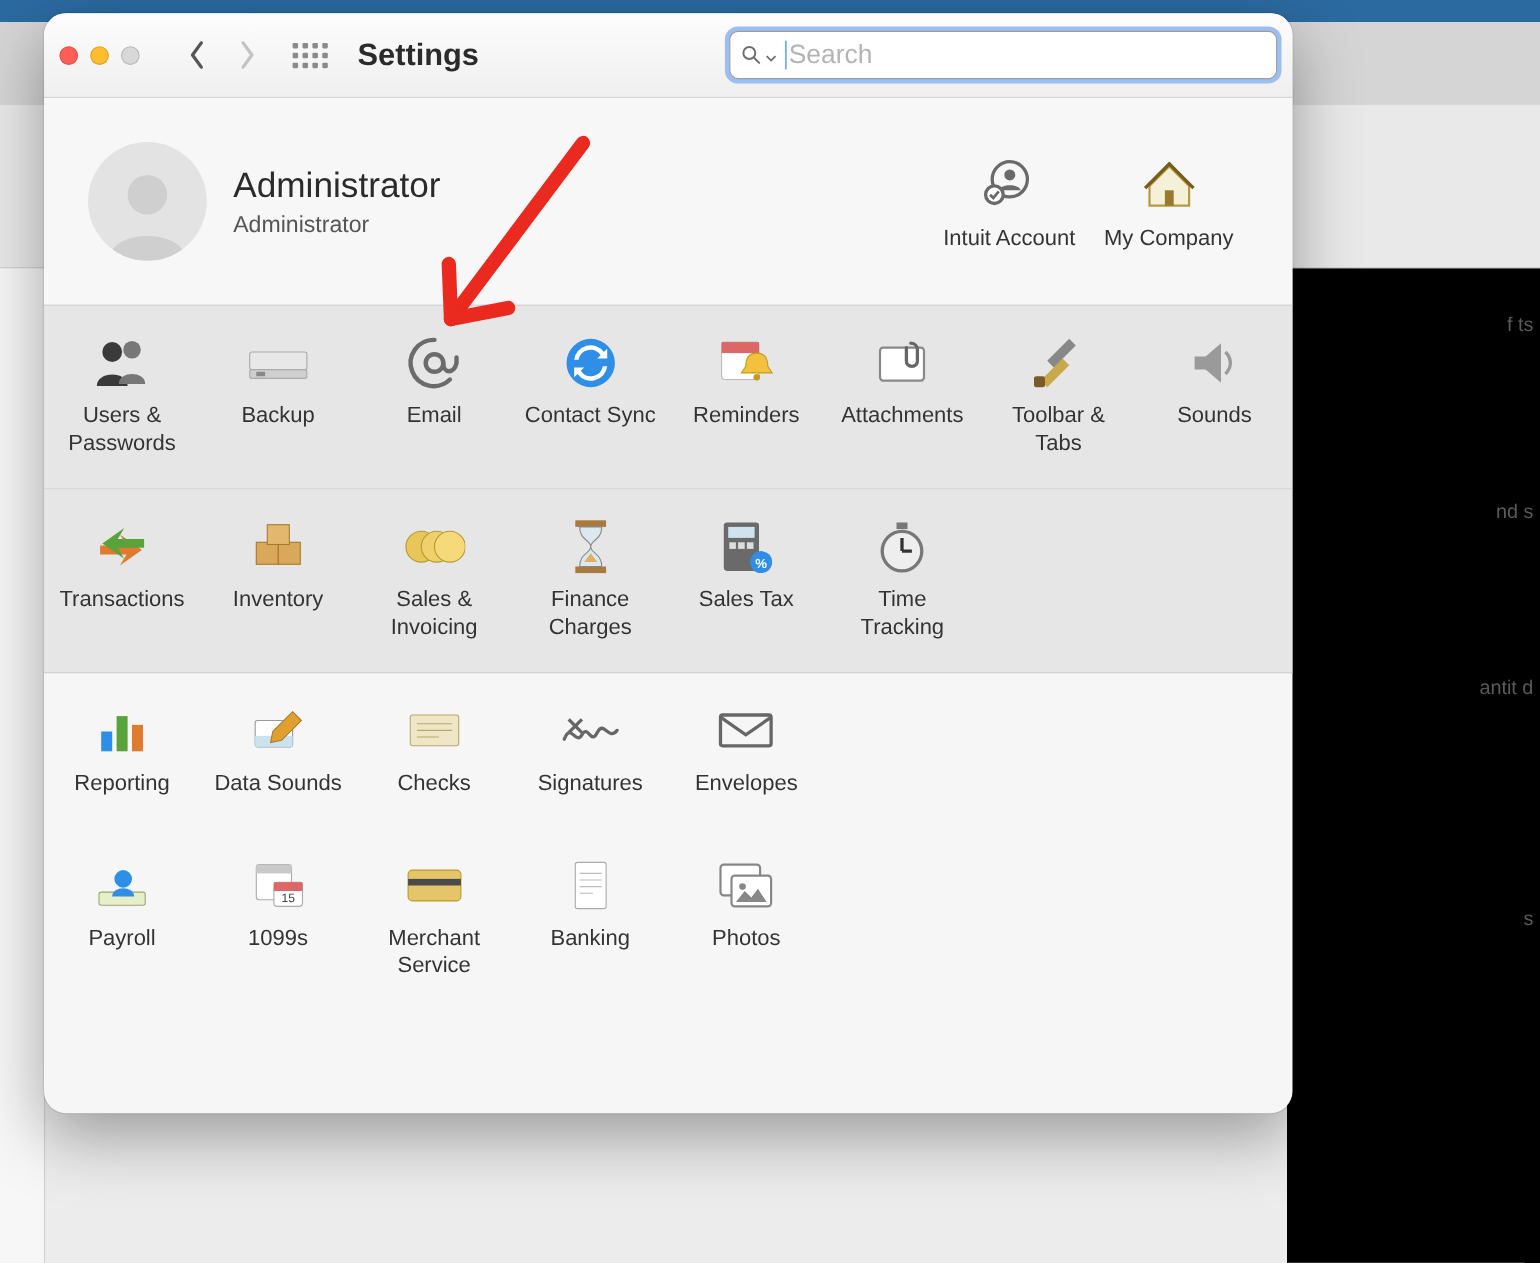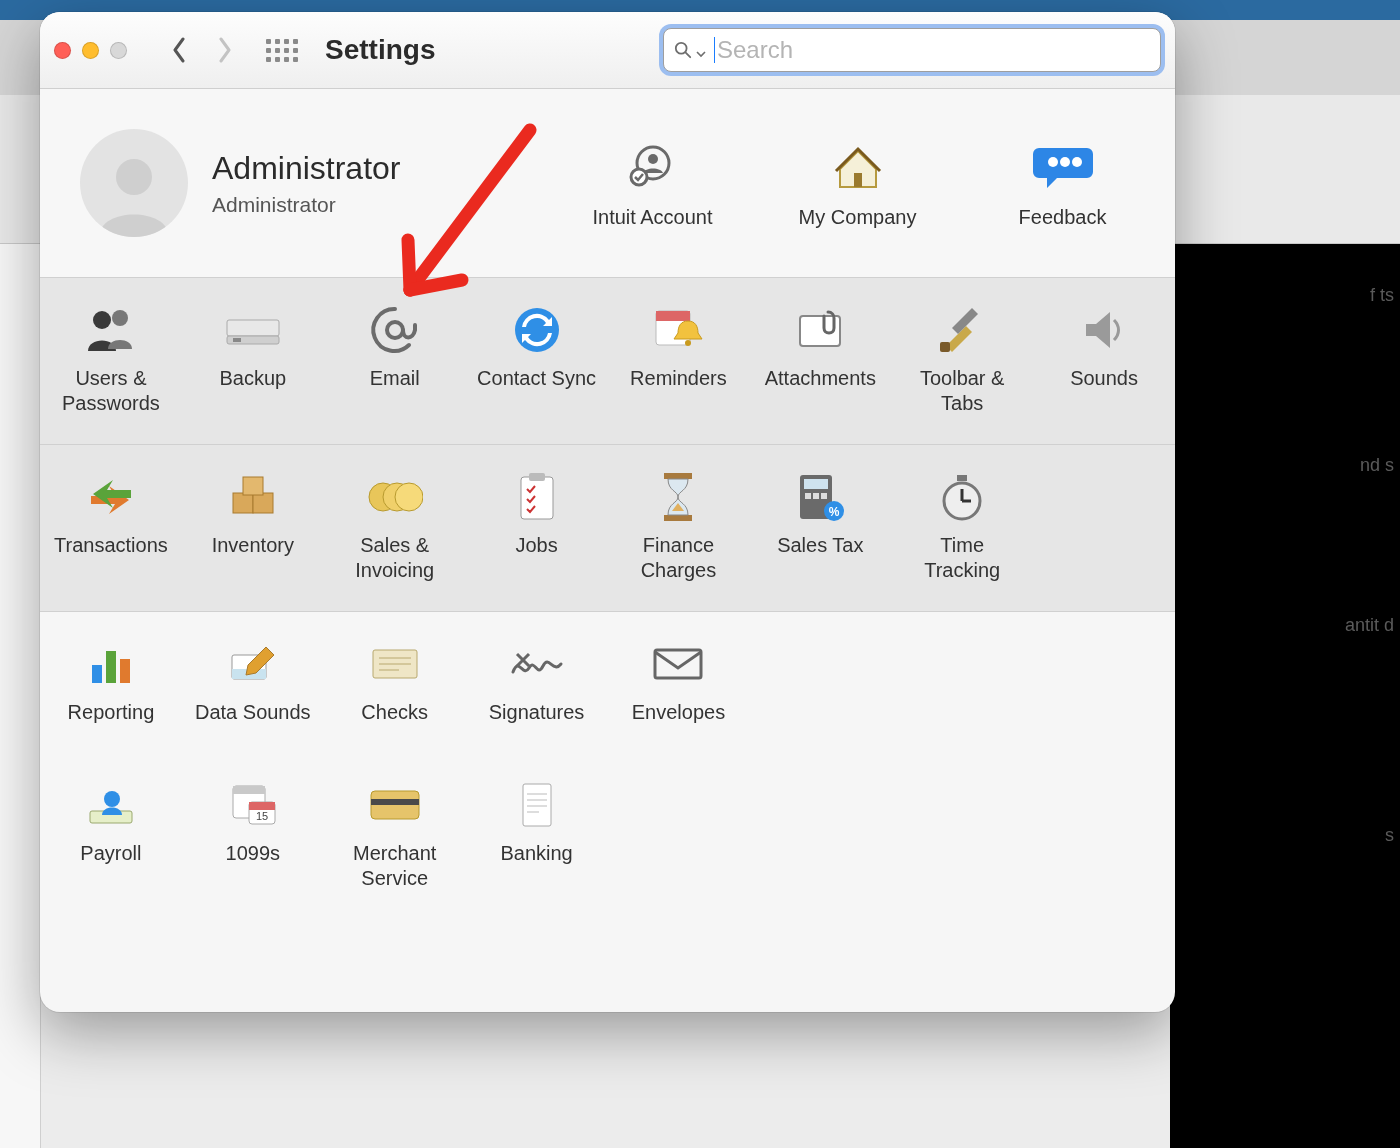--- a/index.html
+++ b/index.html
@@ -198,21 +198,20 @@
     overflow: hidden;
   }
   .avatar svg { width: 90px; height: 90px; }
   .user-block { margin-left: 24px; }
   .user-name { font-size: 32px; font-weight: 500; color: #2b2b2b; }
   .user-role { font-size: 21px; color: #555; margin-top: 6px; }
 
   .header-items {
     margin-left: auto;
     display: flex;
-    gap: 60px;
     align-items: flex-start;
   }
 
   
   .item {
     width: 145px;
     text-align: center;
     cursor: default;
   }
   .item .ico {
@@ -354,31 +353,20 @@
       <div class="item">
         <div class="ico">
           <svg width="56" height="56" viewBox="0 0 56 56">
               <path d="M10 30 L28 12 L46 30 V48 H10 Z" fill="#f5f0d8" stroke="#b69a3e" stroke-width="2"></path>
               <rect x="24" y="34" width="8" height="14" fill="#9a7a2e"></rect>
               <path d="M6 32 L28 10 L50 32" fill="none" stroke="#7a5a1e" stroke-width="3"></path>
             </svg>
         </div>
         <div class="lbl">My Company</div>
       </div>
-      <div class="item">
-        <div class="ico">
-          <svg width="60" height="50" viewBox="0 0 60 50">
-              <path d="M6 6h48a6 6 0 0 1 6 6v18a6 6 0 0 1-6 6H24l-10 10v-10H6a6 6 0 0 1-6-6V12a6 6 0 0 1 6-6z" fill="#2d86e6"></path>
-              <circle cx="20" cy="20" r="5" fill="#fff"></circle>
-              <circle cx="32" cy="20" r="5" fill="#fff"></circle>
-              <circle cx="44" cy="20" r="5" fill="#fff"></circle>
-            </svg>
-        </div>
-        <div class="lbl">Feedback</div>
-      </div>
     </div>
   </div>
 
   <div class="section row gray">
     <div class="item">
       <div class="ico">
         <svg width="54" height="50" viewBox="0 0 54 50">
             <circle cx="18" cy="15" r="9" fill="#3a3a3a"></circle>
             <path d="M4 46c0-14 28-14 28 0z" fill="#3a3a3a"></path>
             <circle cx="36" cy="13" r="8" fill="#777"></circle>
@@ -483,30 +471,20 @@
     <div class="item">
       <div class="ico">
         <svg width="56" height="44" viewBox="0 0 56 44">
             <ellipse cx="16" cy="22" rx="14" ry="14" fill="#e8c65a" stroke="#b89a2e"></ellipse>
             <ellipse cx="30" cy="22" rx="14" ry="14" fill="#f0d06a" stroke="#b89a2e"></ellipse>
             <ellipse cx="42" cy="22" rx="14" ry="14" fill="#f6da7a" stroke="#b89a2e"></ellipse>
           </svg>
       </div>
       <div class="lbl">Sales &amp;
 Invoicing</div>
-    </div>
-    <div class="item">
-      <div class="ico">
-        <svg width="40" height="52" viewBox="0 0 40 52">
-            <rect x="4" y="6" width="32" height="42" rx="3" fill="#fff" stroke="#999"></rect>
-            <rect x="12" y="2" width="16" height="8" rx="2" fill="#bbb"></rect>
-            <path d="M10 18l3 3 5-6M10 28l3 3 5-6M10 38l3 3 5-6" fill="none" stroke="#c33" stroke-width="2"></path>
-          </svg>
-      </div>
-      <div class="lbl">Jobs</div>
     </div>
     <div class="item">
       <div class="ico">
         <svg width="36" height="52" viewBox="0 0 36 52">
             <rect x="4" y="2" width="28" height="6" fill="#a87a3e"></rect>
             <rect x="4" y="44" width="28" height="6" fill="#a87a3e"></rect>
             <path d="M8 8c0 12 10 12 10 18s-10 6-10 18h20c0-12-10-12-10-18s10-6 10-18z" fill="#dce8f0" stroke="#888"></path>
             <path d="M12 40h12l-6-8z" fill="#e0b060"></path>
           </svg>
       </div>
@@ -636,20 +614,31 @@
         <svg width="40" height="50" viewBox="0 0 40 50">
             <rect x="6" y="4" width="28" height="42" rx="2" fill="#fff" stroke="#aaa"></rect>
             <line x1="10" y1="14" x2="30" y2="14" stroke="#bbb"></line>
             <line x1="10" y1="20" x2="30" y2="20" stroke="#bbb"></line>
             <line x1="10" y1="26" x2="30" y2="26" stroke="#bbb"></line>
             <line x1="10" y1="32" x2="22" y2="32" stroke="#bbb"></line>
           </svg>
       </div>
       <div class="lbl">Banking</div>
     </div>
+    <div class="item">
+      <div class="ico">
+        <svg width="54" height="46" viewBox="0 0 54 46">
+            <rect x="4" y="4" width="36" height="28" rx="3" fill="#fff" stroke="#888" stroke-width="2"></rect>
+            <rect x="14" y="14" width="36" height="28" rx="3" fill="#fff" stroke="#888" stroke-width="2"></rect>
+            <circle cx="24" cy="24" r="3" fill="#888"></circle>
+            <path d="M18 38l8-10 6 6 6-8 8 12z" fill="#888"></path>
+          </svg>
+      </div>
+      <div class="lbl">Photos</div>
+    </div>
     <div class="item" style="visibility:hidden"></div>
     <div class="item" style="visibility:hidden"></div>
   </div>
 
 </div>
 
 <svg class="arrow-anno" width="170" height="200" style="left:380px; top:120px">
   <path d="M150 10 L30 170" stroke="#ea2a1f" stroke-width="13" stroke-linecap="round" fill="none"></path>
   <path d="M30 170 L28 120" stroke="#ea2a1f" stroke-width="13" stroke-linecap="round" fill="none"></path>
   <path d="M30 170 L82 160" stroke="#ea2a1f" stroke-width="13" stroke-linecap="round" fill="none"></path>

